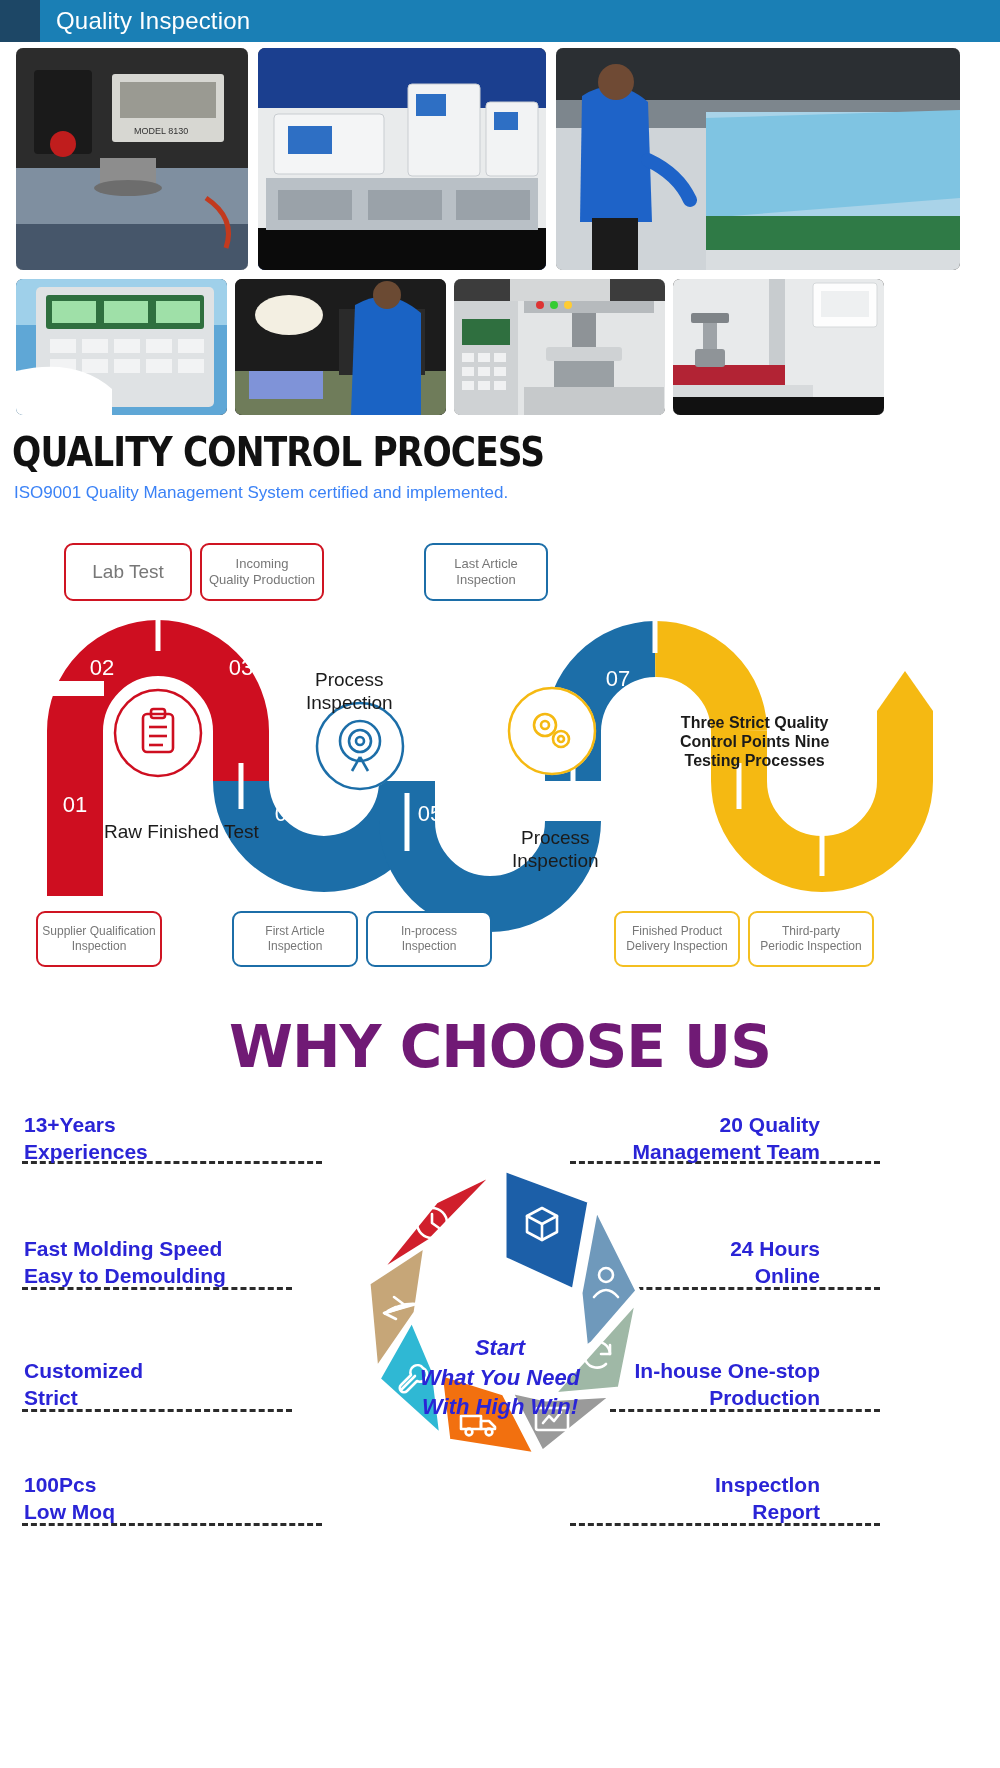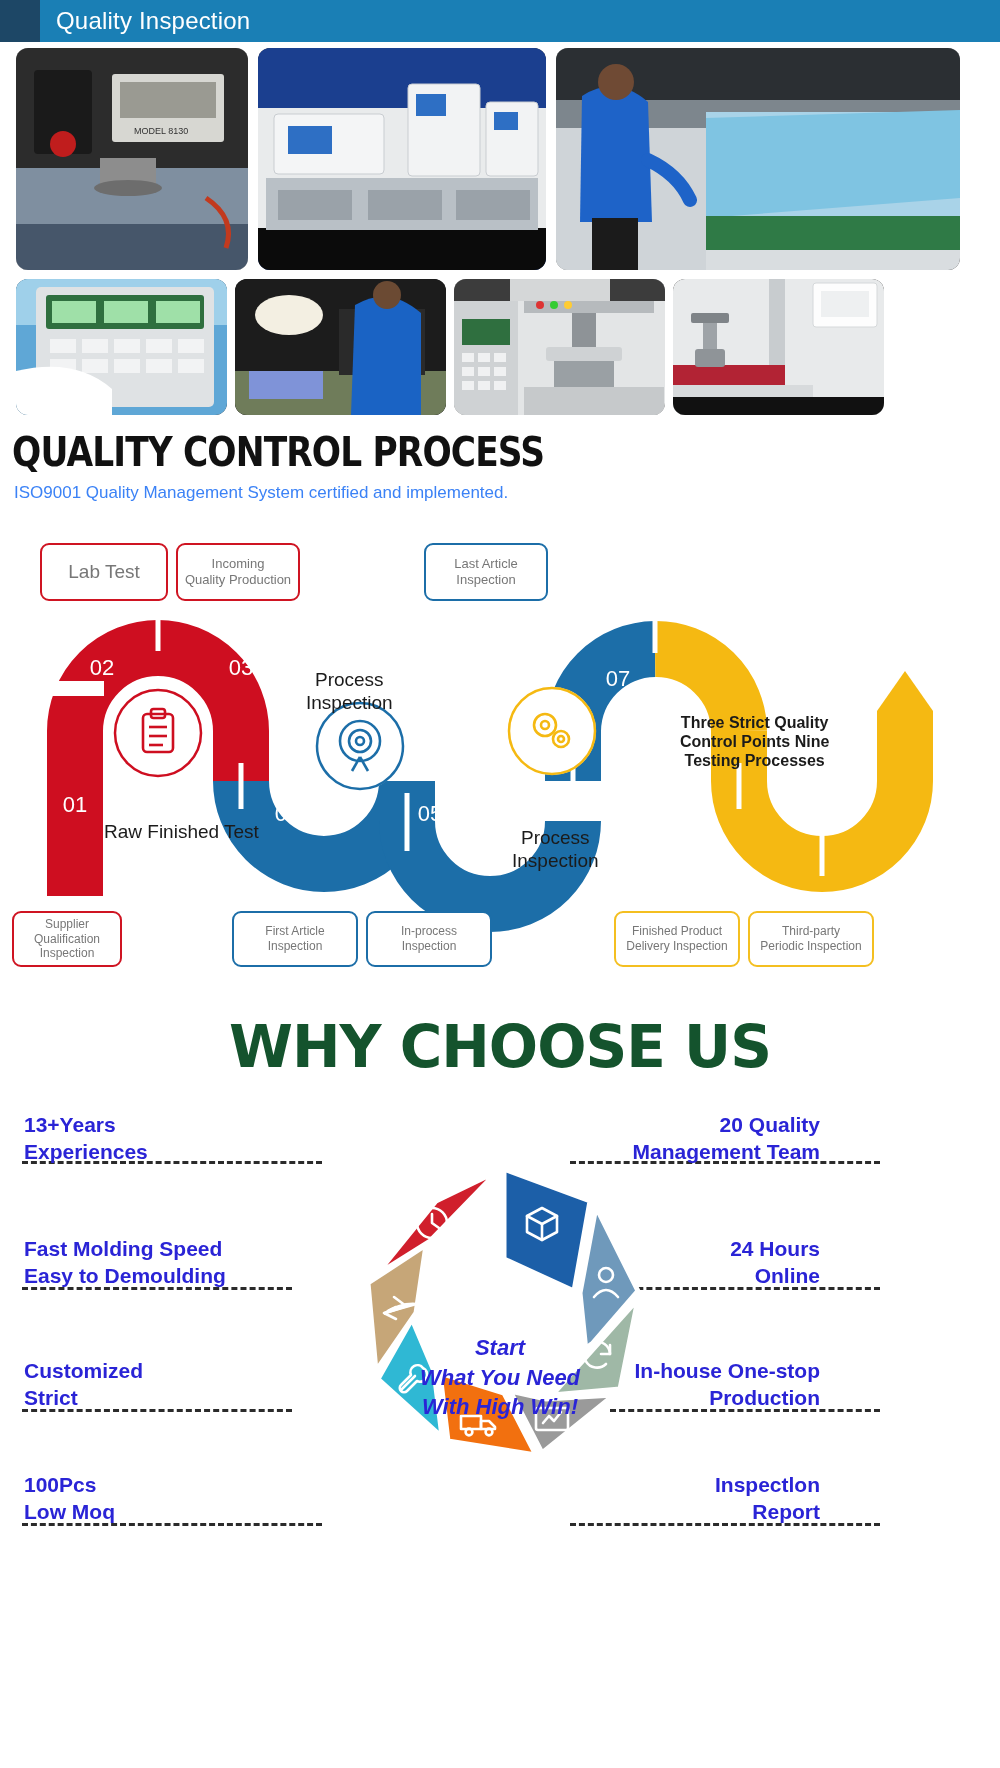--- a/index.html
+++ b/index.html
@@ -27,21 +27,21 @@
     font-size: 24px;
     letter-spacing: .2px;
     padding-left: 16px;
   }
 
   
   .gallery { padding: 6px 16px 0 16px; }
   .row1 { display: flex; gap: 10px; margin-bottom: 9px; }
   .row2 { display: flex; gap: 8px; }
   .photo {
-    border-radius: 12px;
+    border-radius: 7px;
     overflow: hidden;
     position: relative;
     background: #222;
   }
   .r1a { width: 232px; height: 222px; }
   .r1b { width: 288px; height: 222px; }
   .r1c { width: 404px; height: 222px; }
   .r2 { width: 211px; height: 136px; }
   .photo svg { display: block; width: 100%; height: 100%; }
 
@@ -71,38 +71,38 @@
     border: 2px solid #ccc;
     border-radius: 9px;
     background: #fff;
     display: flex;
     align-items: center;
     justify-content: center;
     text-align: center;
     color: #777;
     line-height: 1.22;
   }
-  .tag.red { border-color: #cf1422; }
+  .tag.red { border-color: #cf1422; margin-left: 24px; }
   .tag.blue { border-color: #1c6ea8; }
   .tag.yellow { border-color: #f4bf20; }
 
   .flow-label {
     position: absolute;
     color: #1b1b1b;
     line-height: 1.2;
   }
 
   
   .why-title {
     text-align: center;
     margin-top: 12px;
     font-family: "DejaVu Sans", sans-serif;
     font-weight: bold;
     font-size: 58px;
-    color: #14532d;
+    color: #701a75;
     letter-spacing: -1px;
   }
 
   .why-wrap { position: relative; width: 844px; height: 460px; margin-top: 10px; }
   .why-item {
     position: absolute;
     color: #2a24d6;
     font-weight: bold;
     font-size: 21px;
     line-height: 1.3;
@@ -362,21 +362,21 @@
     </div>
   <div class="tag red" style="left:176px; top:12px; width:124px; height:58px; font-size:13px;">
       <span style="white-space:pre-line">Incoming
 Quality Production</span>
     </div>
   <div class="tag blue" style="left:424px; top:12px; width:124px; height:58px; font-size:13px;">
       <span style="white-space:pre-line">Last Article
 Inspection</span>
     </div>
 
-  <div class="tag red" style="left:12px;  top:380px; width:110px; height:56px; font-size:12px;">
+  <div class="tag red" style="left:12px;  top:380px; width:126px; height:56px; font-size:12px;">
       <span style="white-space:pre-line">Supplier Qualification
 Inspection</span>
     </div>
   <div class="tag blue" style="left:232px; top:380px; width:126px; height:56px; font-size:12px;">
       <span style="white-space:pre-line">First Article
 Inspection</span>
     </div>
   <div class="tag blue" style="left:366px; top:380px; width:126px; height:56px; font-size:12px;">
       <span style="white-space:pre-line">In-process
 Inspection</span>

